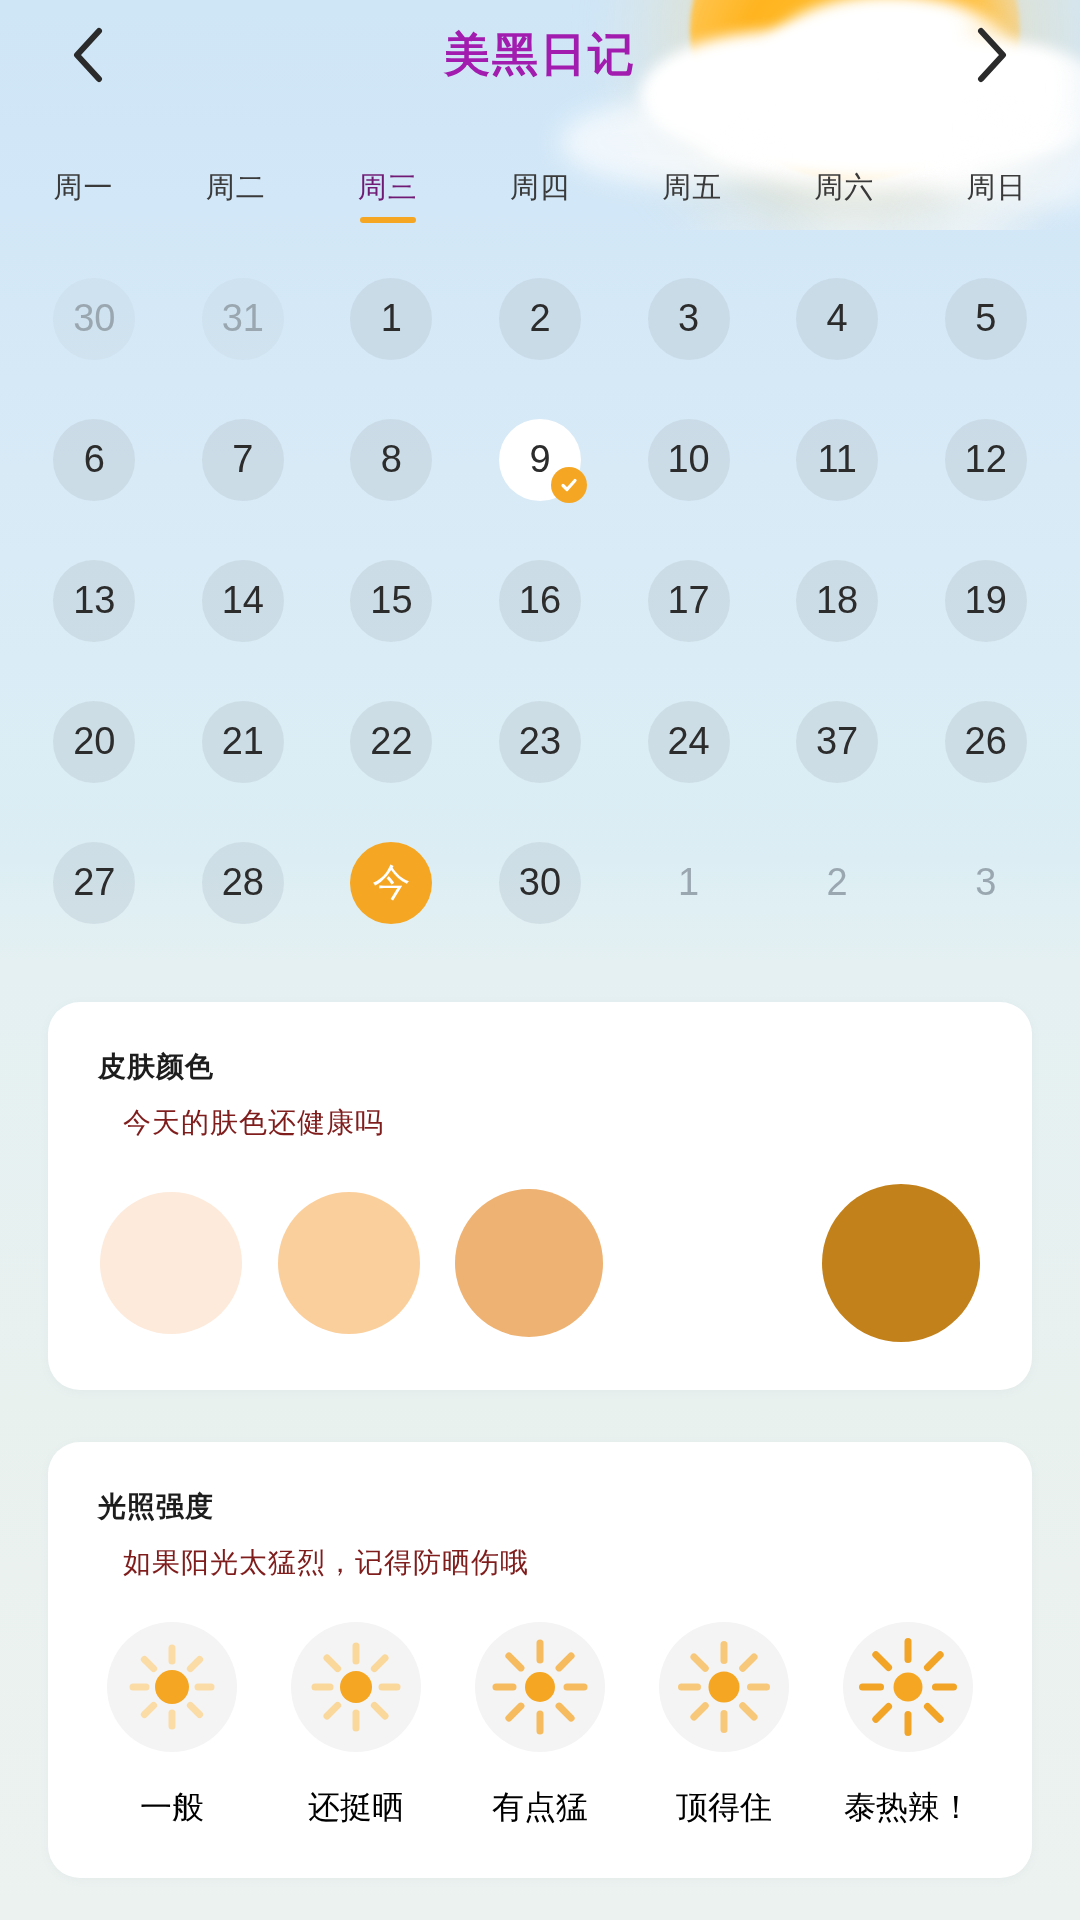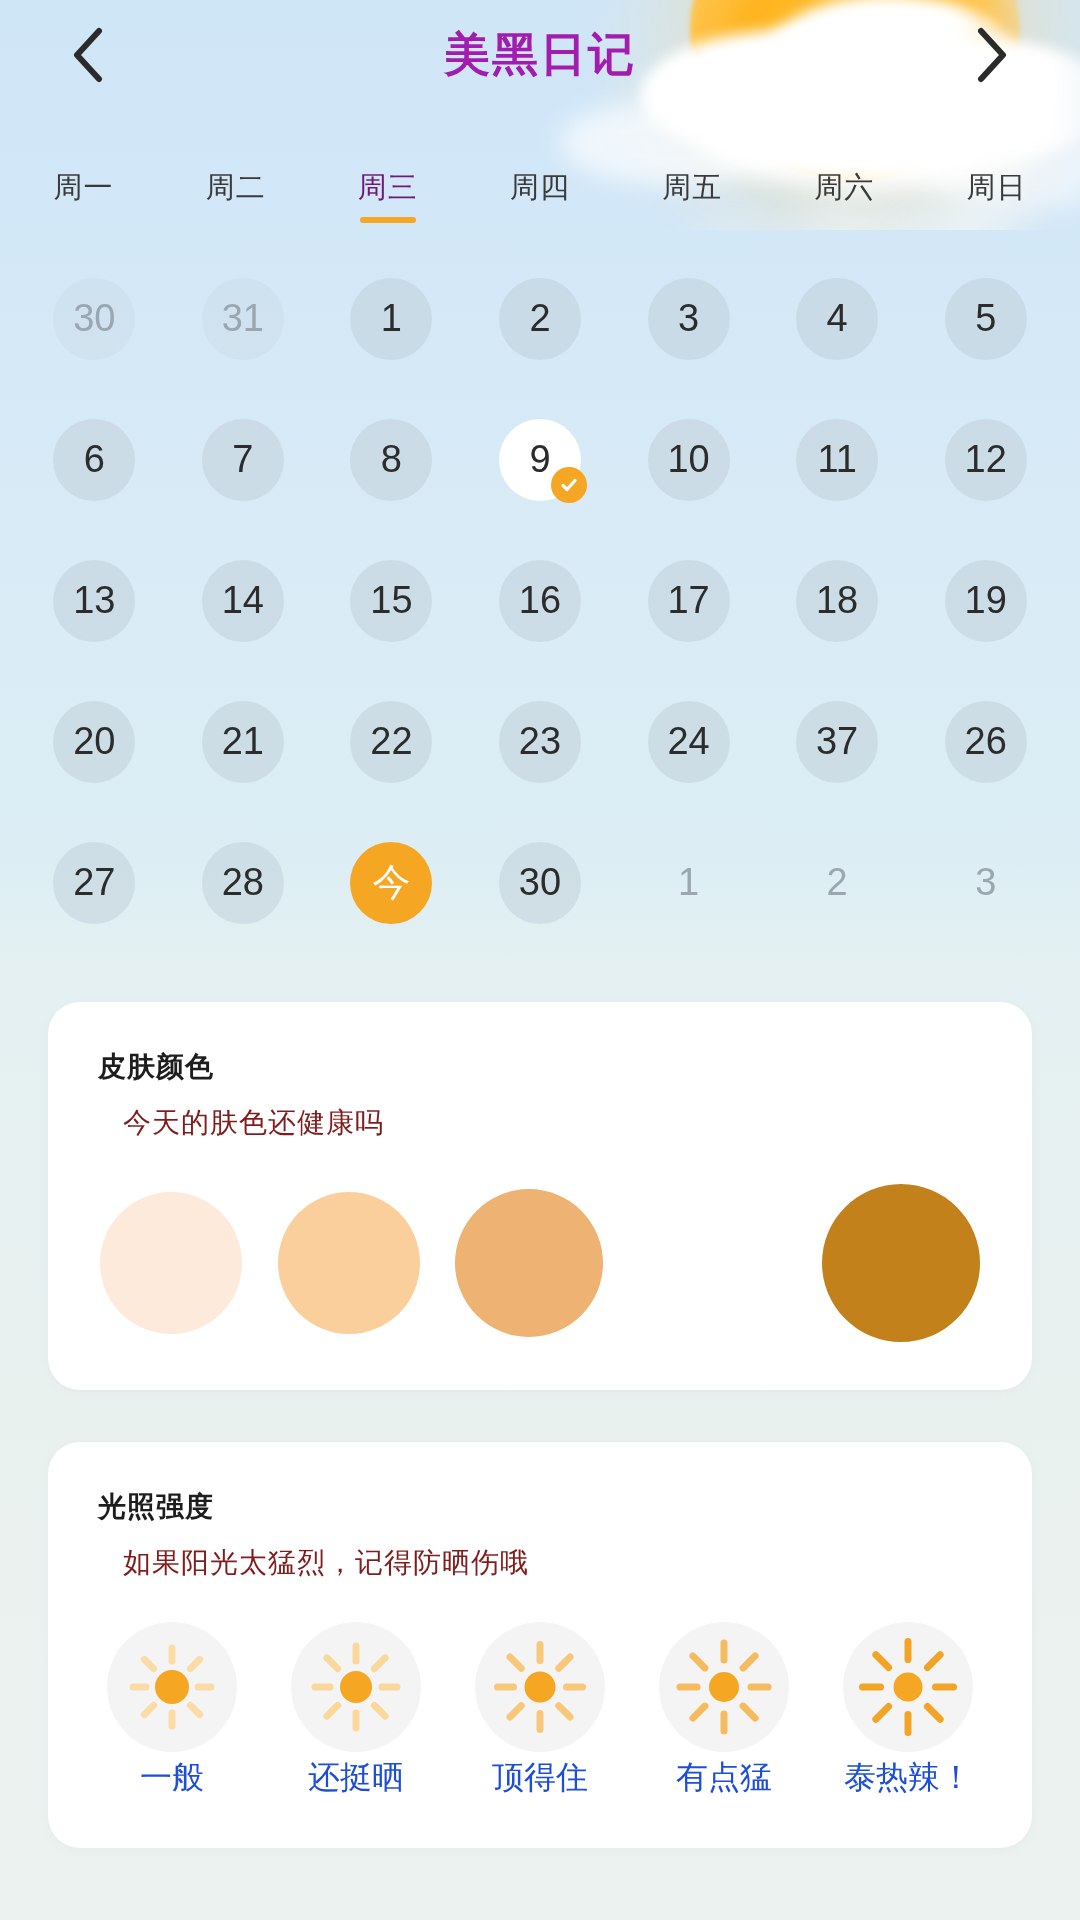--- a/index.html
+++ b/index.html
@@ -148,21 +148,21 @@
     margin-top:40px; display:flex; align-items:flex-start; justify-content:space-between;
   }
   .intensity-item {
     display:flex; flex-direction:column; align-items:center; cursor:pointer; width:148px;
   }
   .intensity-disc {
     width:130px; height:130px; border-radius:50%; background:#f4f4f4;
     display:flex; align-items:center; justify-content:center;
   }
   .intensity-disc svg { display:block; }
-  .intensity-label { margin-top:4px; font-size:32px; color:#1d4ed8; white-space:nowrap; }
+  .intensity-label { margin-top:34px; font-size:32px; color:#000000; white-space:nowrap; }
 </style>
 </head>
 <body>
 
 <div class="sky-deco">
   <div class="sun-glow"></div>
   <div class="sun-core"></div>
   <div class="cloud c1"></div>
   <div class="cloud c2"></div>
   <div class="cloud c3"></div>
@@ -379,48 +379,48 @@
             <line x1="24.00" y1="50.00" x2="9.00" y2="50.00" stroke="#fad79b" stroke-width="7" stroke-linecap="round"></line>
             <line x1="31.62" y1="31.62" x2="21.01" y2="21.01" stroke="#fad79b" stroke-width="7" stroke-linecap="round"></line>
             <circle cx="50" cy="50" r="16" fill="#f5a623"></circle>
           </svg>
         </div>
         <div class="intensity-label">还挺晒</div>
       </div>
       <div class="intensity-item">
         <div class="intensity-disc">
           <svg width="100" height="100" viewBox="0 0 100 100">
+            <line x1="50.00" y1="23.00" x2="50.00" y2="6.00" stroke="#f6bb5e" stroke-width="7" stroke-linecap="round"></line>
+            <line x1="69.09" y1="30.91" x2="81.11" y2="18.89" stroke="#f6bb5e" stroke-width="7" stroke-linecap="round"></line>
+            <line x1="77.00" y1="50.00" x2="94.00" y2="50.00" stroke="#f6bb5e" stroke-width="7" stroke-linecap="round"></line>
+            <line x1="69.09" y1="69.09" x2="81.11" y2="81.11" stroke="#f6bb5e" stroke-width="7" stroke-linecap="round"></line>
+            <line x1="50.00" y1="77.00" x2="50.00" y2="94.00" stroke="#f6bb5e" stroke-width="7" stroke-linecap="round"></line>
+            <line x1="30.91" y1="69.09" x2="18.89" y2="81.11" stroke="#f6bb5e" stroke-width="7" stroke-linecap="round"></line>
+            <line x1="23.00" y1="50.00" x2="6.00" y2="50.00" stroke="#f6bb5e" stroke-width="7" stroke-linecap="round"></line>
+            <line x1="30.91" y1="30.91" x2="18.89" y2="18.89" stroke="#f6bb5e" stroke-width="7" stroke-linecap="round"></line>
+            <circle cx="50" cy="50" r="15" fill="#f5a623"></circle>
+          </svg>
+        </div>
+        <div class="intensity-label">有点猛</div>
+      </div>
+      <div class="intensity-item">
+        <div class="intensity-disc">
+          <svg width="100" height="100" viewBox="0 0 100 100">
             <line x1="50.00" y1="23.50" x2="50.00" y2="7.50" stroke="#f8c87a" stroke-width="7" stroke-linecap="round"></line>
             <line x1="68.74" y1="31.26" x2="80.05" y2="19.95" stroke="#f8c87a" stroke-width="7" stroke-linecap="round"></line>
             <line x1="76.50" y1="50.00" x2="92.50" y2="50.00" stroke="#f8c87a" stroke-width="7" stroke-linecap="round"></line>
             <line x1="68.74" y1="68.74" x2="80.05" y2="80.05" stroke="#f8c87a" stroke-width="7" stroke-linecap="round"></line>
             <line x1="50.00" y1="76.50" x2="50.00" y2="92.50" stroke="#f8c87a" stroke-width="7" stroke-linecap="round"></line>
             <line x1="31.26" y1="68.74" x2="19.95" y2="80.05" stroke="#f8c87a" stroke-width="7" stroke-linecap="round"></line>
             <line x1="23.50" y1="50.00" x2="7.50" y2="50.00" stroke="#f8c87a" stroke-width="7" stroke-linecap="round"></line>
             <line x1="31.26" y1="31.26" x2="19.95" y2="19.95" stroke="#f8c87a" stroke-width="7" stroke-linecap="round"></line>
             <circle cx="50" cy="50" r="15.5" fill="#f5a623"></circle>
           </svg>
         </div>
         <div class="intensity-label">顶得住</div>
-      </div>
-      <div class="intensity-item">
-        <div class="intensity-disc">
-          <svg width="100" height="100" viewBox="0 0 100 100">
-            <line x1="50.00" y1="23.00" x2="50.00" y2="6.00" stroke="#f6bb5e" stroke-width="7" stroke-linecap="round"></line>
-            <line x1="69.09" y1="30.91" x2="81.11" y2="18.89" stroke="#f6bb5e" stroke-width="7" stroke-linecap="round"></line>
-            <line x1="77.00" y1="50.00" x2="94.00" y2="50.00" stroke="#f6bb5e" stroke-width="7" stroke-linecap="round"></line>
-            <line x1="69.09" y1="69.09" x2="81.11" y2="81.11" stroke="#f6bb5e" stroke-width="7" stroke-linecap="round"></line>
-            <line x1="50.00" y1="77.00" x2="50.00" y2="94.00" stroke="#f6bb5e" stroke-width="7" stroke-linecap="round"></line>
-            <line x1="30.91" y1="69.09" x2="18.89" y2="81.11" stroke="#f6bb5e" stroke-width="7" stroke-linecap="round"></line>
-            <line x1="23.00" y1="50.00" x2="6.00" y2="50.00" stroke="#f6bb5e" stroke-width="7" stroke-linecap="round"></line>
-            <line x1="30.91" y1="30.91" x2="18.89" y2="18.89" stroke="#f6bb5e" stroke-width="7" stroke-linecap="round"></line>
-            <circle cx="50" cy="50" r="15" fill="#f5a623"></circle>
-          </svg>
-        </div>
-        <div class="intensity-label">有点猛</div>
       </div>
       <div class="intensity-item">
         <div class="intensity-disc">
           <svg width="100" height="100" viewBox="0 0 100 100">
             <line x1="50.00" y1="22.50" x2="50.00" y2="4.50" stroke="#f2a426" stroke-width="7" stroke-linecap="round"></line>
             <line x1="69.45" y1="30.55" x2="82.17" y2="17.83" stroke="#f2a426" stroke-width="7" stroke-linecap="round"></line>
             <line x1="77.50" y1="50.00" x2="95.50" y2="50.00" stroke="#f2a426" stroke-width="7" stroke-linecap="round"></line>
             <line x1="69.45" y1="69.45" x2="82.17" y2="82.17" stroke="#f2a426" stroke-width="7" stroke-linecap="round"></line>
             <line x1="50.00" y1="77.50" x2="50.00" y2="95.50" stroke="#f2a426" stroke-width="7" stroke-linecap="round"></line>
             <line x1="30.55" y1="69.45" x2="17.83" y2="82.17" stroke="#f2a426" stroke-width="7" stroke-linecap="round"></line>

